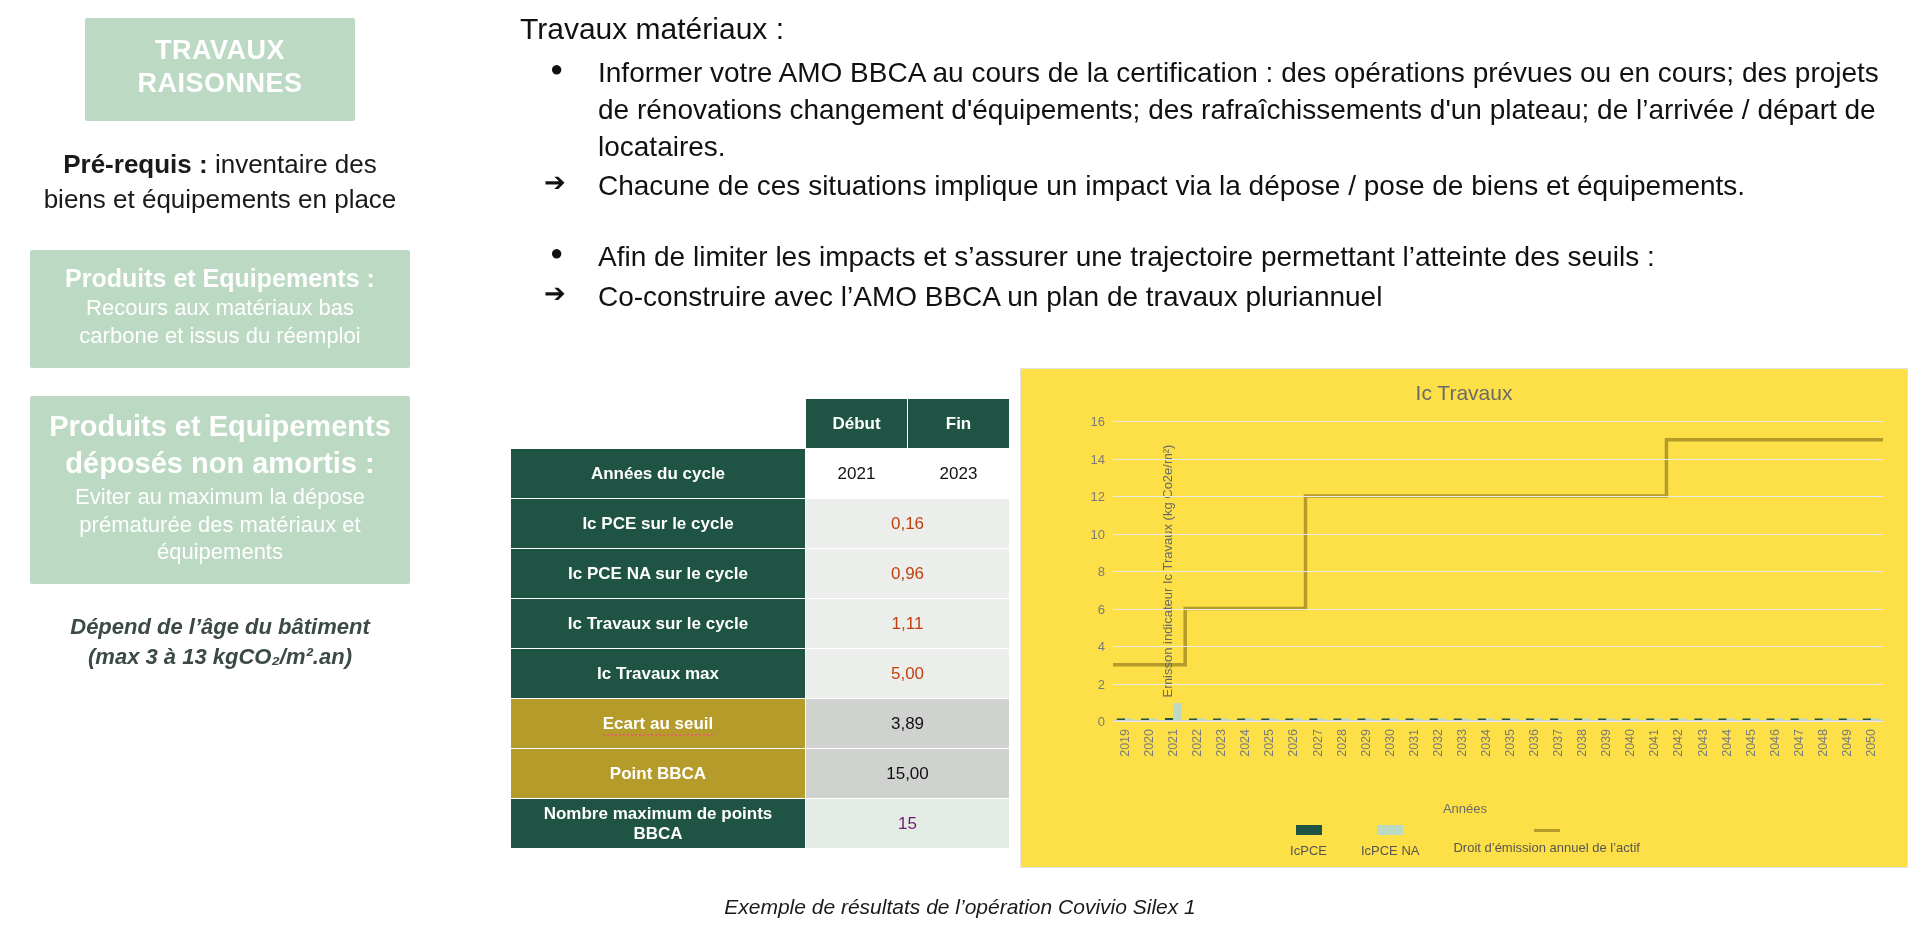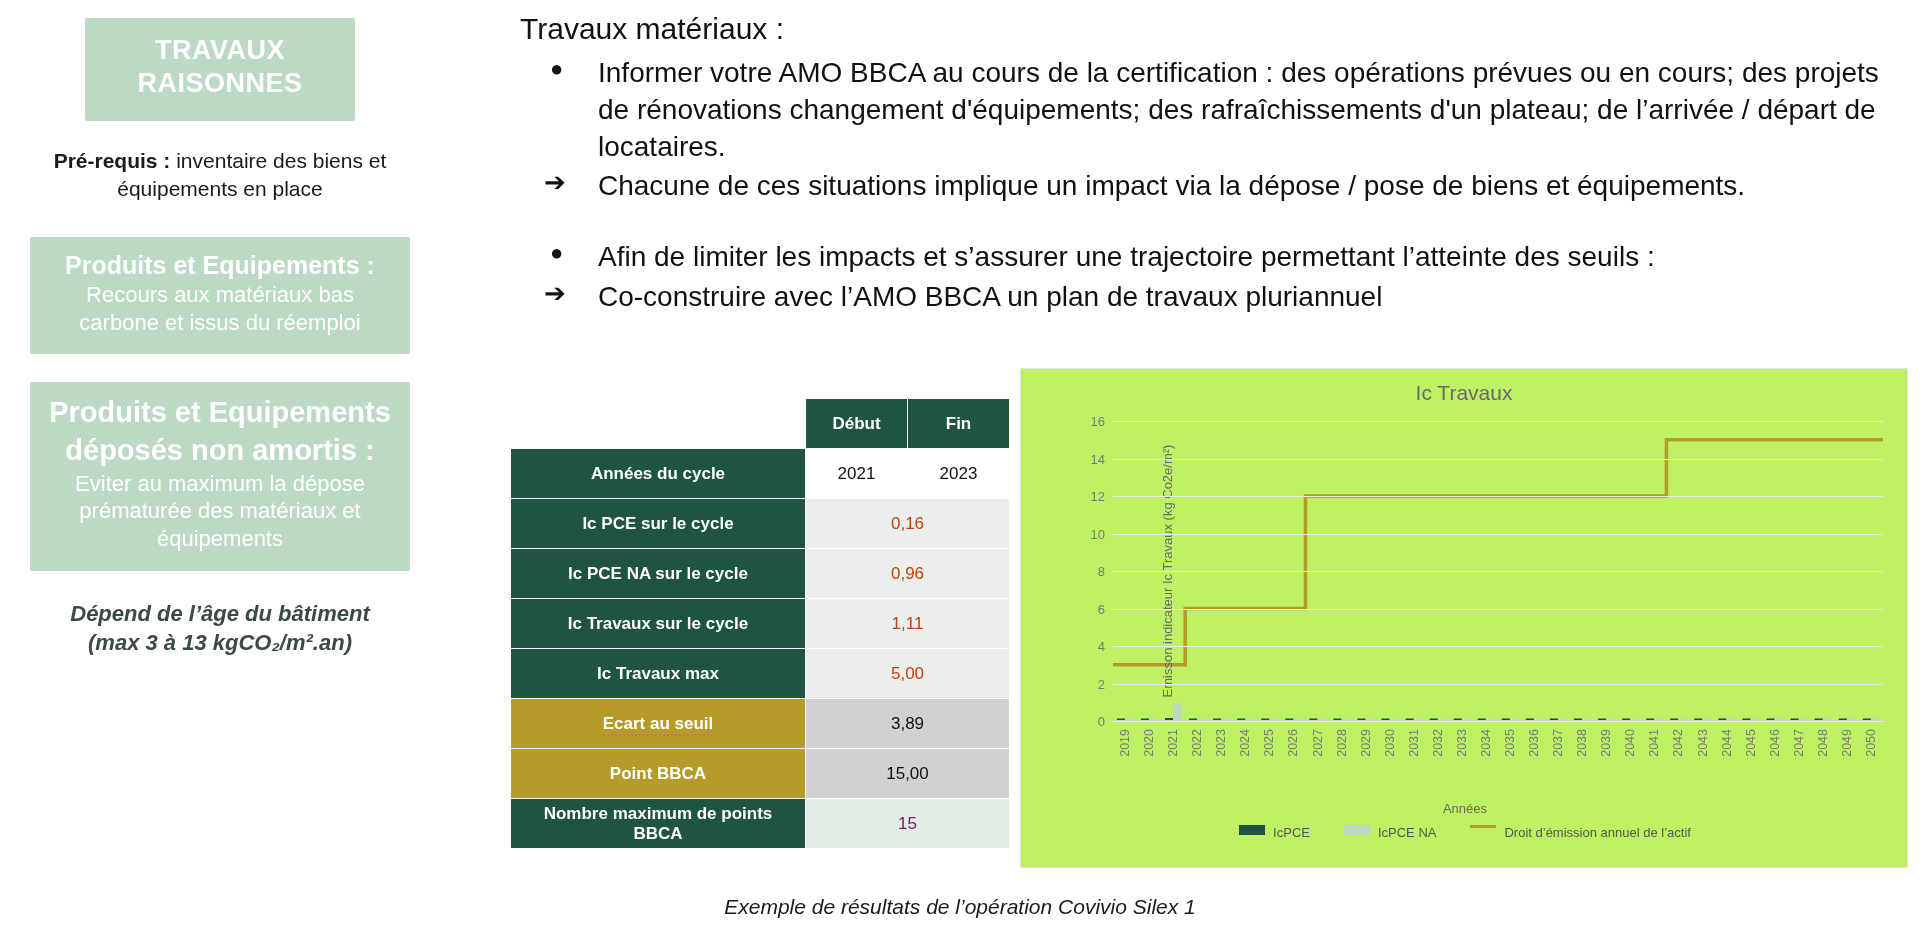--- a/index.html
+++ b/index.html
@@ -34,21 +34,21 @@
     width: 270px;
     margin: 0 auto;
     padding: 16px 10px 20px;
     font-weight: bold;
     font-size: 27px;
     line-height: 1.24;
     letter-spacing: .5px;
   }
   #prereq {
     margin-top: 26px;
-    font-size: 21px;
+    font-size: 26px;
     line-height: 1.33;
     color: #1a1a1a;
     padding: 0 12px;
   }
   #prereq b { font-weight: bold; }
 
   #produits-box {
     margin: 34px auto 0;
     width: 380px;
     padding: 12px 16px 18px;
@@ -134,21 +134,21 @@
   .val-l { background: #eceeec; color: #c2410c; font-size: 20px; border: 1px solid #dfe3e0; }
   .val-g { background: #cfd2cf; color: #111; font-size: 20px; border: 1px solid #c6cac6; }
   .val-last { background: #e3ece4; color: #701a75; font-size: 20px; border: 1px solid #d8e2d9; }
 
   
   #chart-card {
     position: absolute;
     left: 1020px; top: 368px;
     width: 888px;
     height: 500px;
-    background: #bef264;
+    background: #fde047;
     border: 1px solid #e2e2e2;
   }
   #chart-title {
     text-align: center;
     font-size: 21px;
     color: #6a6a6a;
     padding-top: 12px;
   }
   #plot {
     position: absolute;
@@ -207,21 +207,21 @@
   #legend {
     position: absolute;
     left: 0; top: 456px; width: 888px;
     display: flex;
     justify-content: center;
     gap: 34px;
     font-size: 13px;
     color: #555;
     align-items: center;
   }
-  .lg { display: flex; align-items: flex-start; gap: 8px; }
+  .lg { display: flex; align-items: center; gap: 8px; flex-direction: column; }
   .sw { width: 26px; height: 10px; display: inline-block; }
   .sw.line { height: 3px; }
 
   #caption {
     position: absolute;
     left: 0; top: 895px;
     width: 1920px;
     text-align: center;
     font-size: 21px;
     font-style: italic;

